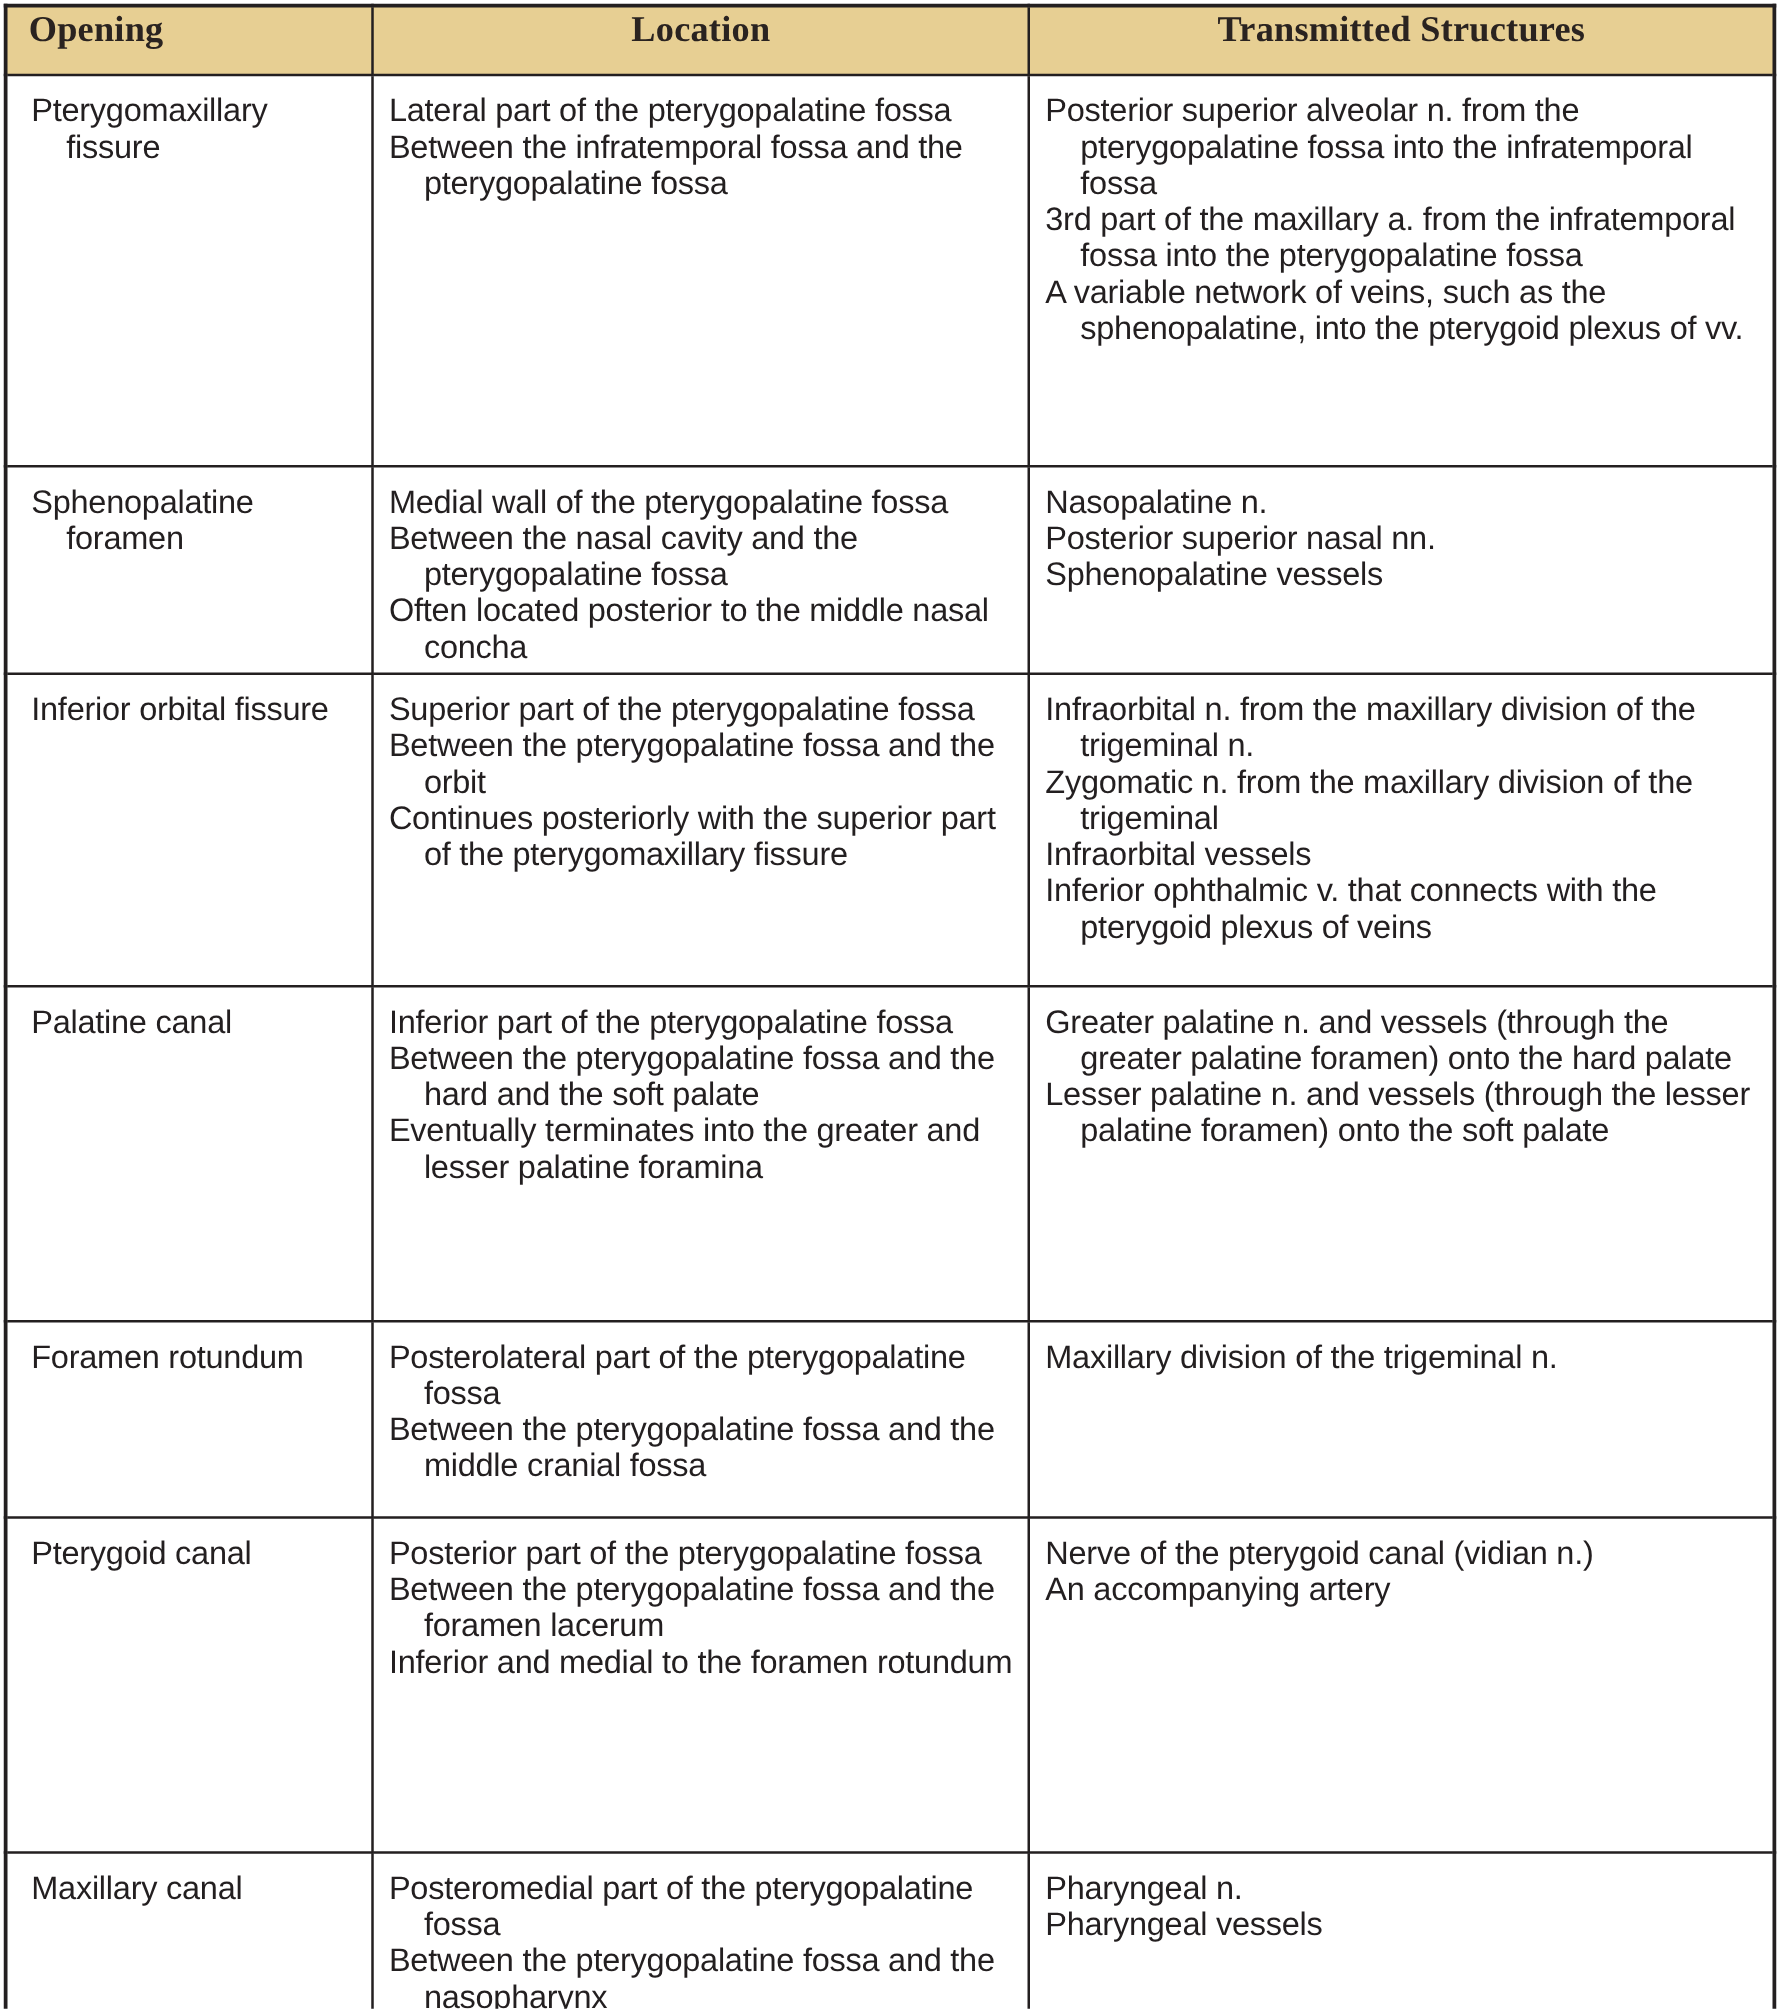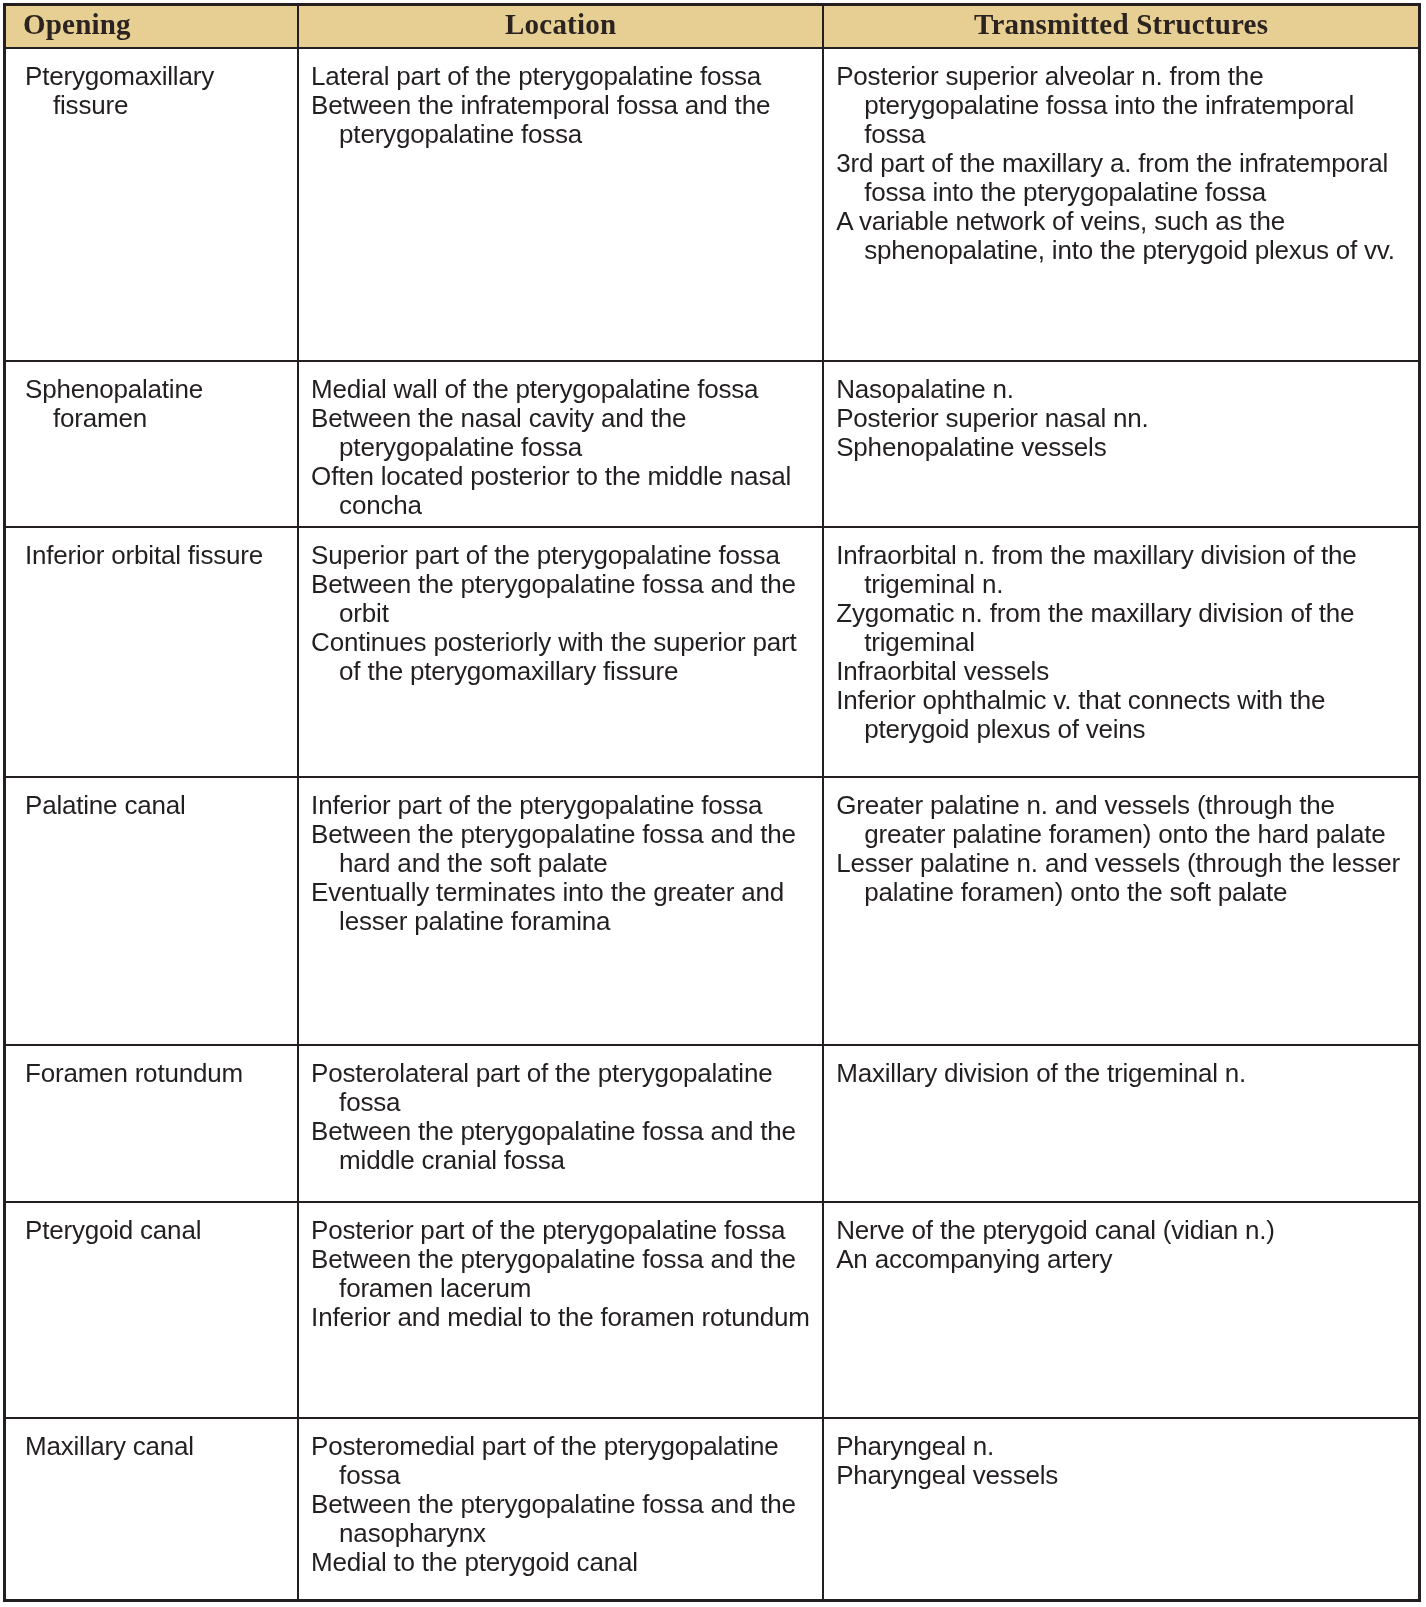--- a/index.html
+++ b/index.html
@@ -24,21 +24,21 @@
   col.c-location    { width: 524px; }
   col.c-transmitted { width: 595px; }
 
   th {
     background: #e7cf93;
     border: 2px solid #231f20;
     font-family: "Liberation Serif", "DejaVu Serif", serif;
     font-weight: 700;
     font-size: 29px;
     color: #2a2320;
-    padding: 2px 4px 6px 4px;
+    padding: 2px 4px 18px 4px;
     text-align: center;
     letter-spacing: 0.2px;
   }
   th.opening-h {
     text-align: left;
     padding-left: 17px;
   }
 
   td {
     border: 2px solid #231f20;
@@ -57,21 +57,21 @@
     padding-left: 28px;
     text-indent: -28px;
   }
 
   
   tbody tr:nth-child(1) { height: 313px; margin-left: 28px; }
   tbody tr:nth-child(2) { height: 158px; }
   tbody tr:nth-child(3) { height: 250px; }
   tbody tr:nth-child(4) { height: 268px; }
   tbody tr:nth-child(5) { height: 157px; }
-  tbody tr:nth-child(6) { height: 216px; }
+  tbody tr:nth-child(6) { height: 268px; }
   tbody tr:nth-child(7) { height: 182px; }
 </style>
 </head>
 <body>
 
 <div class="page">
   <table class="anatomy-table">
     <colgroup>
       <col class="c-opening">
       <col class="c-location">

